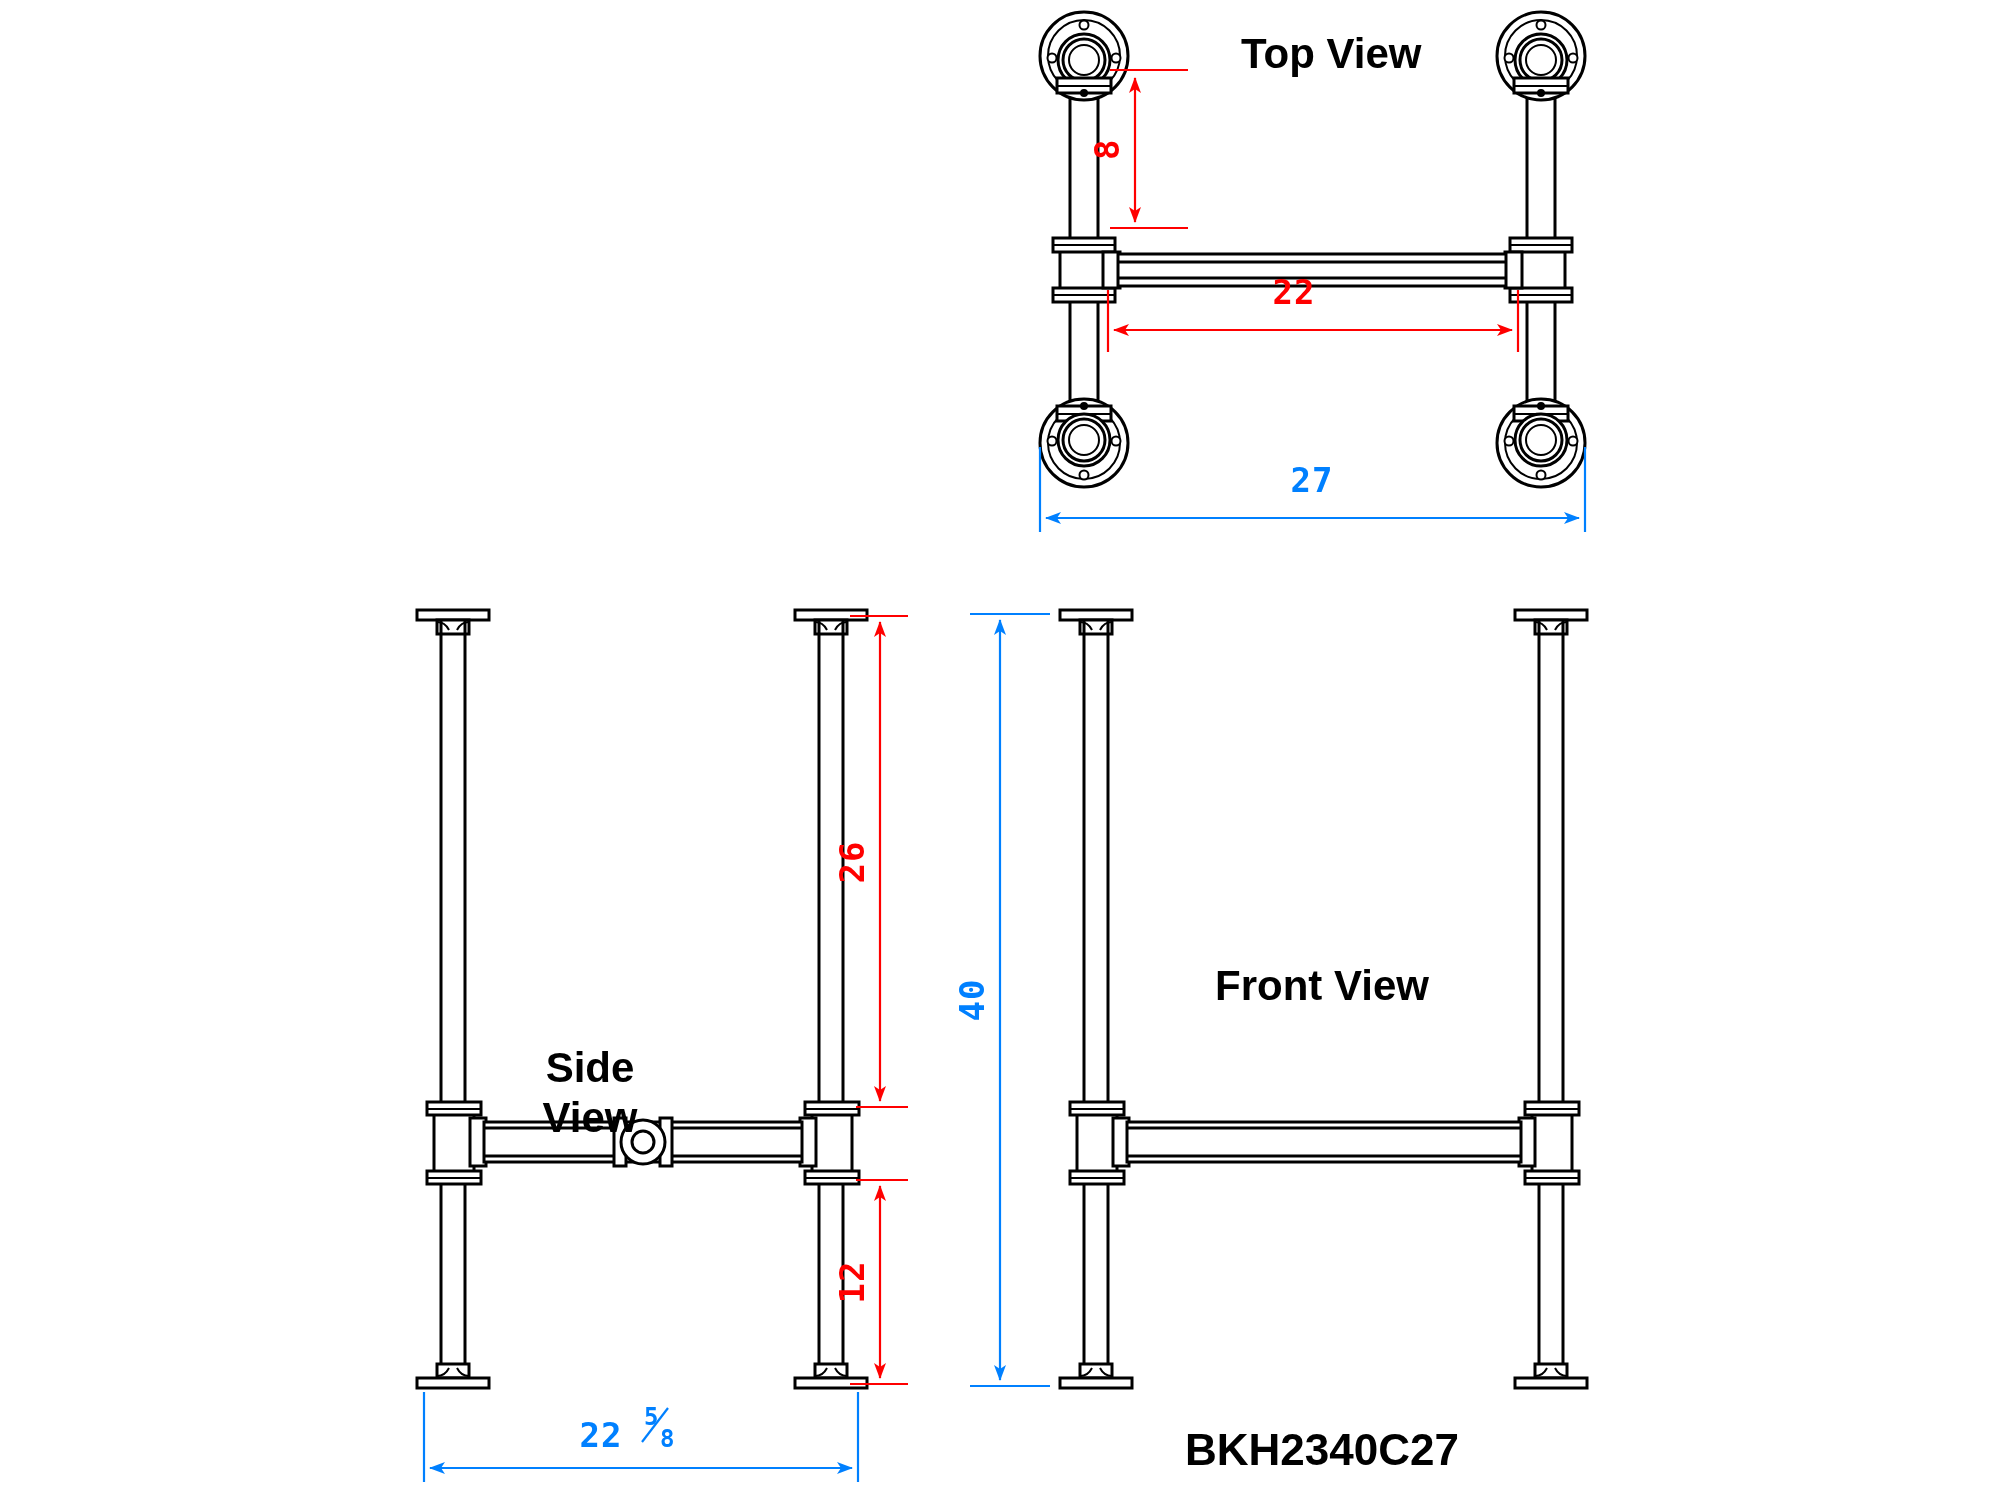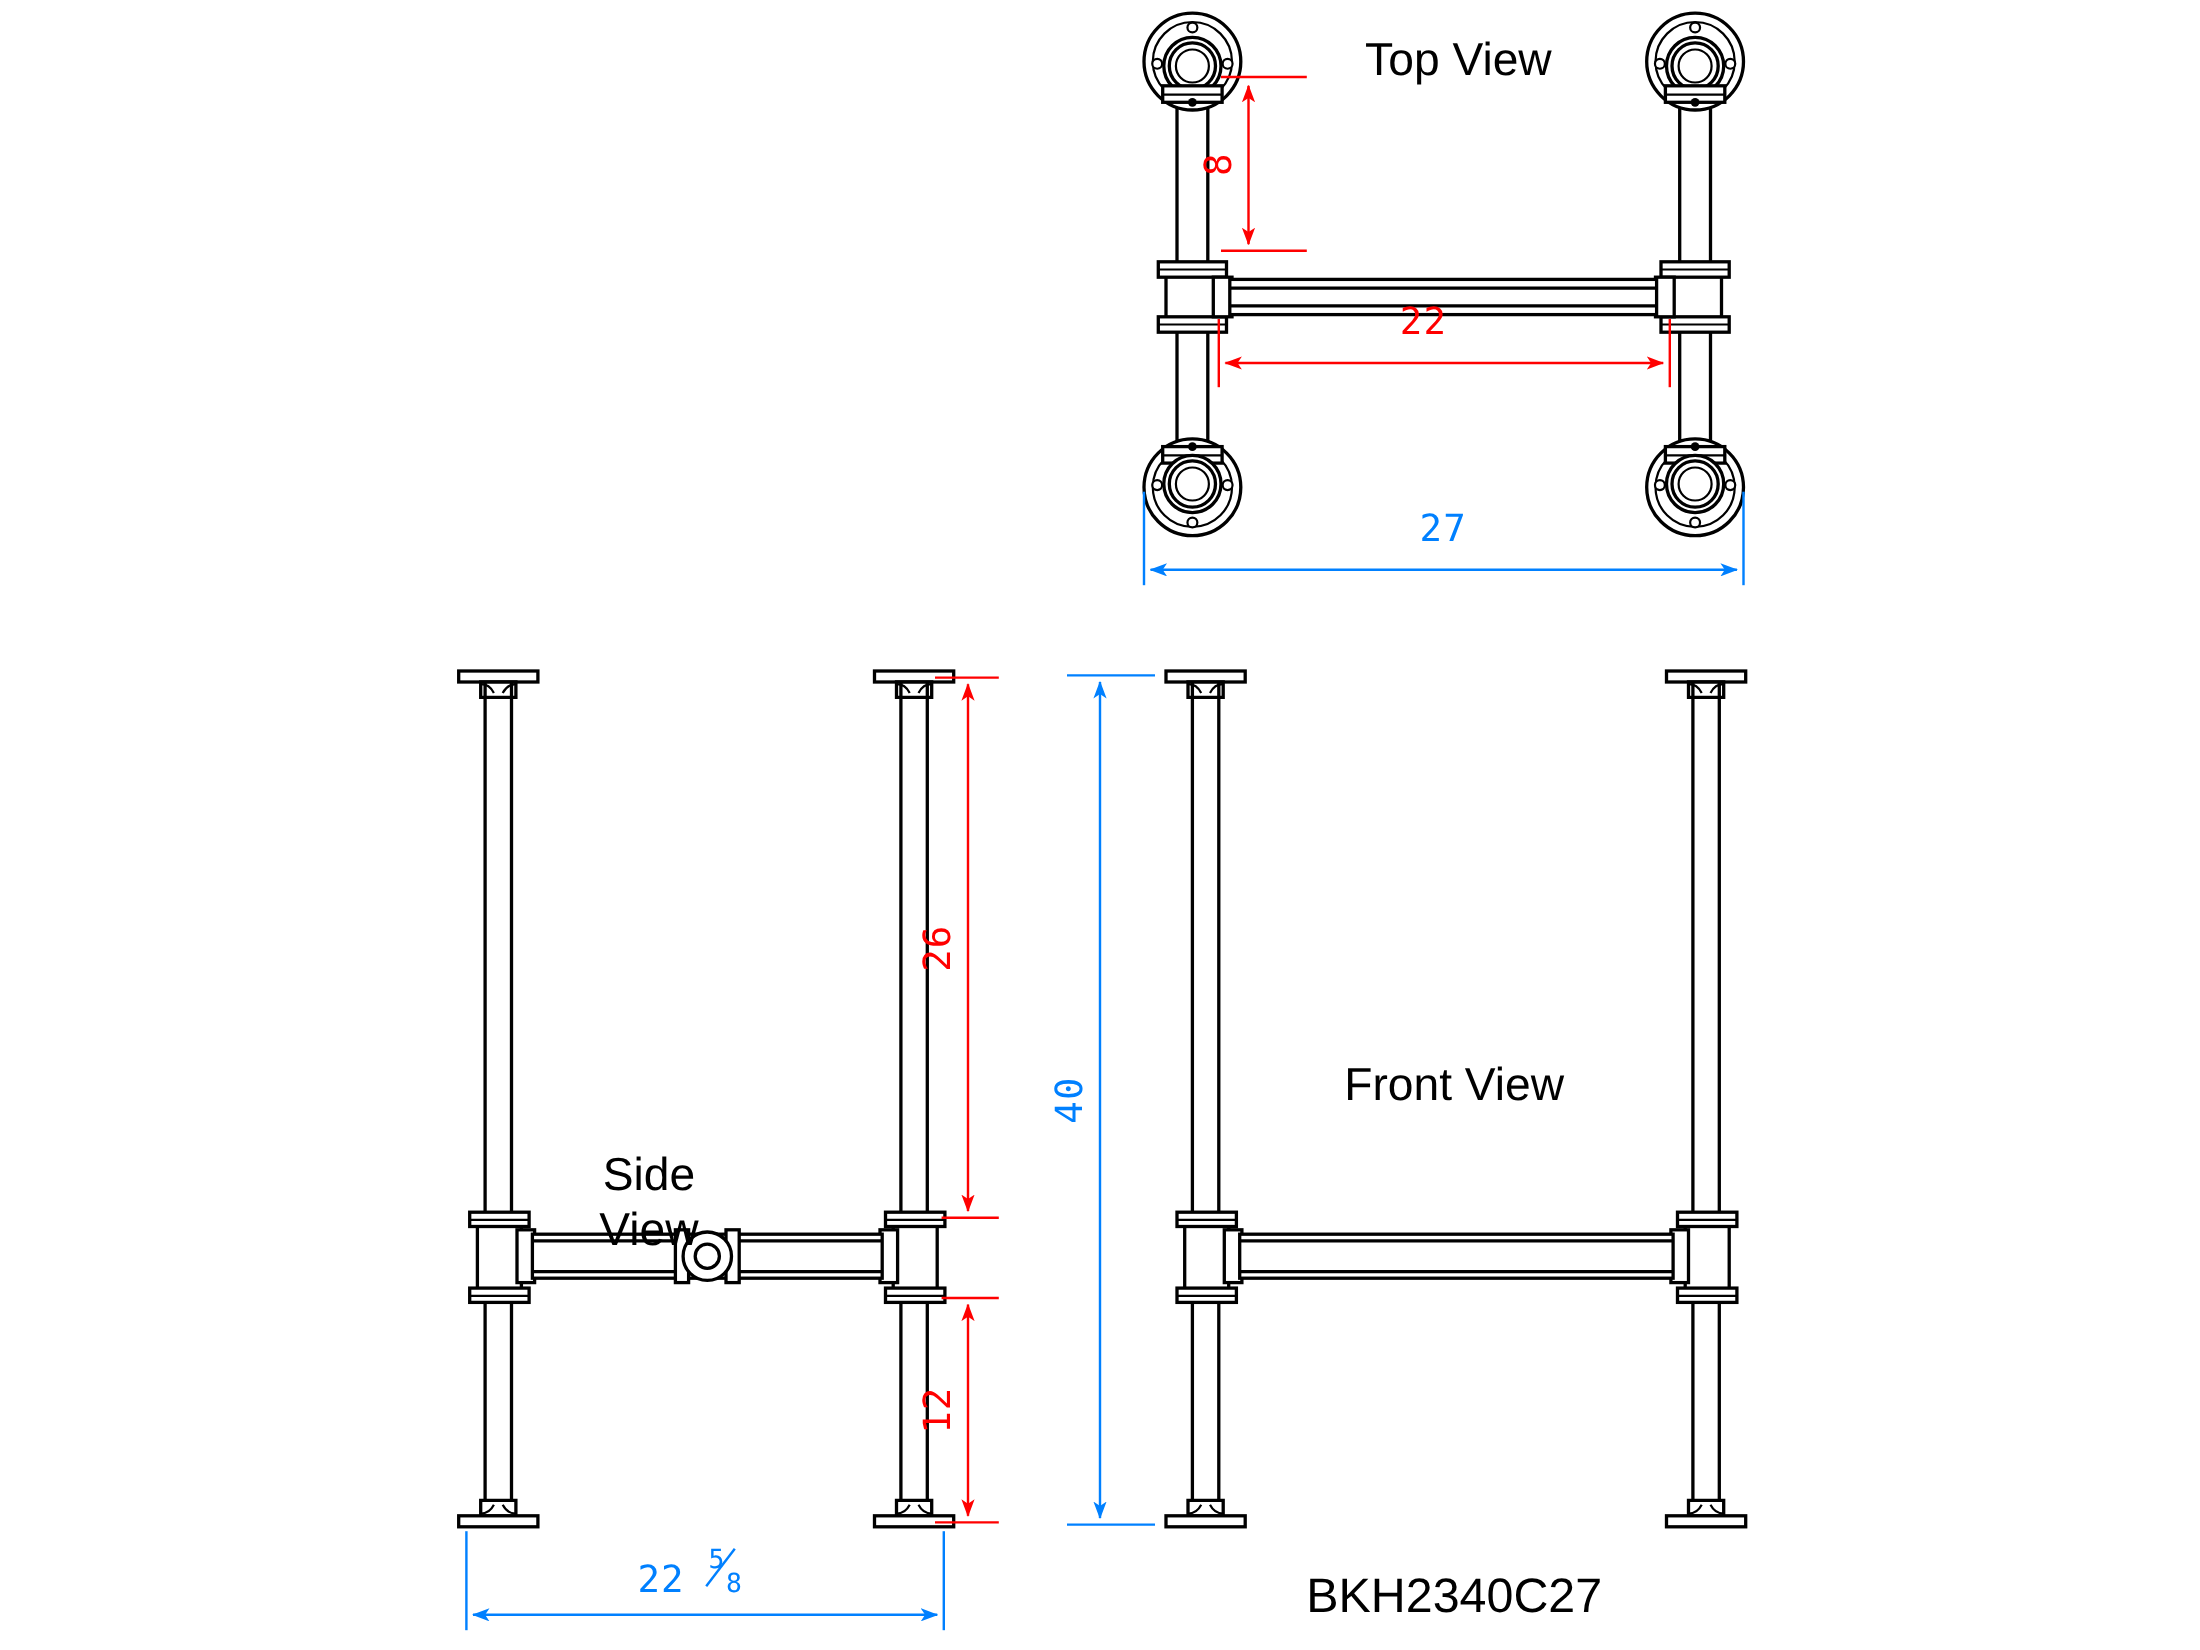--- a/index.html
+++ b/index.html
@@ -11,20 +11,21 @@
     width: 2000px;
     height: 1500px;
     overflow: hidden;
     font-family: "Liberation Sans", sans-serif;
   }
   #drawing-root {
     position: relative;
     width: 2000px;
     height: 1500px;
     background: #ffffff;
+    font-weight: bold;
   }
   svg.sheet {
     display: block;
     width: 2000px;
     height: 1500px;
   }
   .pipe-line {
     stroke: #000000;
     fill: none;
     stroke-width: 3;

